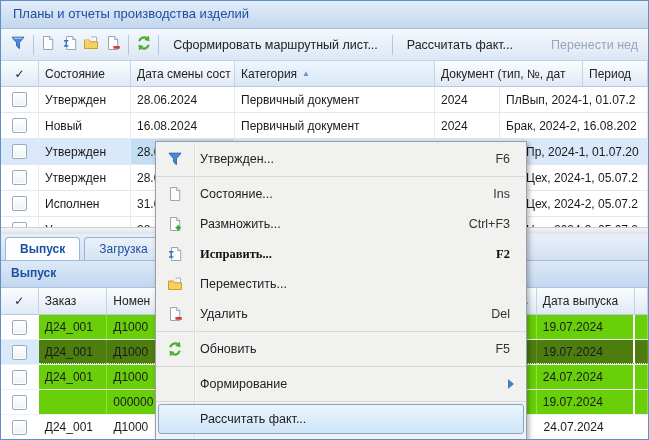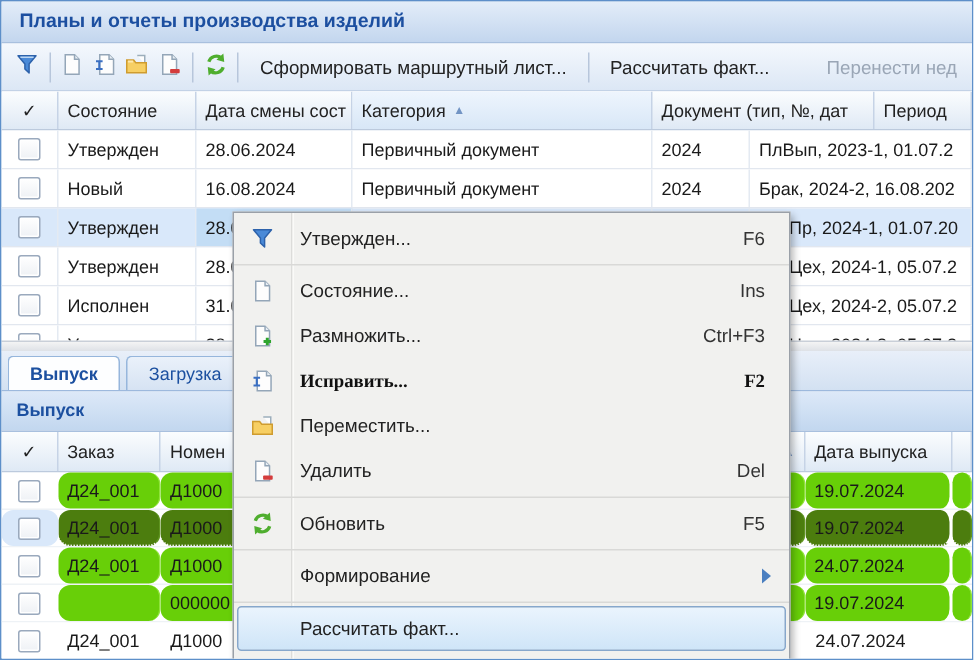--- a/index.html
+++ b/index.html
@@ -2,21 +2,21 @@
 <html><head>
 <meta charset="utf-8">
 <style>
   html,body{margin:0;padding:0;background:#fff;}
   #win{position:relative;width:649px;height:440px;overflow:hidden;
        font-family:"Liberation Sans","DejaVu Sans",sans-serif;font-size:12px;color:#1a1a1a;
        border:1px solid #5d8fc9;box-sizing:border-box;background:#fff;}
   
   .titlebar{position:absolute;left:0;top:0;right:0;height:27px;line-height:26px;
        background:linear-gradient(#e3edf9,#c3d6ee);border-bottom:1px solid #a9c0de;
-       padding-left:12px;font-weight:bold;font-size:13px;color:#1c4fa0;}
+       padding-left:12px;font-weight:normal;font-size:13px;color:#1c4fa0;}
   
   .toolbar{position:absolute;left:0;top:28px;right:0;height:31px;display:flex;align-items:center;
        background:linear-gradient(#f4f8fd,#dce7f5);border-bottom:1px solid #c3d2e6;padding-left:6px;}
   .tibtn{width:24px;height:24px;display:flex;align-items:center;justify-content:center;border-radius:3px;}
   .vsep{width:1px;height:20px;background:#b7c6db;margin:0 4px;}
   .tbtn{padding:0 10px;white-space:nowrap;color:#222;font-size:12.5px;}
   .tbtn.disabled{color:#9aa6b6;}
   
   .thead{display:flex;height:25px;background:linear-gradient(#fbfdfe,#dfe9f5);
        border-bottom:1px solid #bccadd;}
@@ -48,21 +48,21 @@
   .tab.inactive{background:linear-gradient(#eaf1fa,#d6e3f3);width:70px;}
   
   .secheader{position:absolute;left:0;top:260px;right:0;height:26px;line-height:25px;
        background:linear-gradient(#dde9f8,#c2d7ef);border-bottom:1px solid #a9c0de;
        padding-left:10px;font-weight:bold;color:#1c50a0;}
   
   .table-bottom{position:absolute;left:0;top:287px;right:0;bottom:0;overflow:hidden;background:#fff;}
   .bc0{width:38px;}.bc1{width:69px;}.bc2{width:246px;}.bc3{width:187px;}.bc4{width:99px;}.bc5{flex:1;}
   .btrow{display:flex;height:24px;border-bottom:1px solid #eef2f6;background:#fff;}
   .btrow .cell{display:flex;align-items:center;padding:8px 6px;box-sizing:border-box;
-       overflow:hidden;white-space:nowrap;border-radius:8px;}
+       overflow:hidden;white-space:nowrap;}
   .g{background:#68cf08;border-right:1px solid #8fe23a;}
   .gd{background:#4c7d0e;border-right:1px solid #5f9420;border-bottom:1px dotted #f4f4f4;}
   .gapR{border-right:2px solid #fff !important;}
   .selcb{background:#d9e8fa;}
   .hright{justify-content:flex-end;}
   
   .ctx{position:absolute;left:154px;top:140px;width:372px;height:306px;background:#f1f1ef;
        border:1px solid #9aa0a8;box-shadow:2px 2px 5px rgba(0,0,0,.3);padding-top:2px;box-sizing:border-box;z-index:50;}
   .ctx::before{content:"";position:absolute;left:38px;top:0;bottom:0;width:1px;background:#dcdcda;}
   .ctx::after{content:"";position:absolute;left:39px;top:0;bottom:0;width:1px;background:#fafaf8;}
@@ -165,21 +165,21 @@
     </div>
 
     <div class="trow">
       <div class="cell tc0 ckcell">
           <span class="cb"></span>
         </div>
       <div class="cell tc1">Утвержден</div>
       <div class="cell tc2">28.06.2024</div>
       <div class="cell tc3">Первичный документ</div>
       <div class="cell tc4">2024</div>
-      <div class="cell tc5">ПлВып, 2023-1, 01.07.2</div>
+      <div class="cell tc5">ПлВып, 2024-1, 01.07.2</div>
     </div>
     <div class="trow">
       <div class="cell tc0 ckcell">
           <span class="cb"></span>
         </div>
       <div class="cell tc1">Новый</div>
       <div class="cell tc2">16.08.2024</div>
       <div class="cell tc3">Первичный документ</div>
       <div class="cell tc4">2024</div>
       <div class="cell tc5">Брак, 2024-2, 16.08.202</div>

